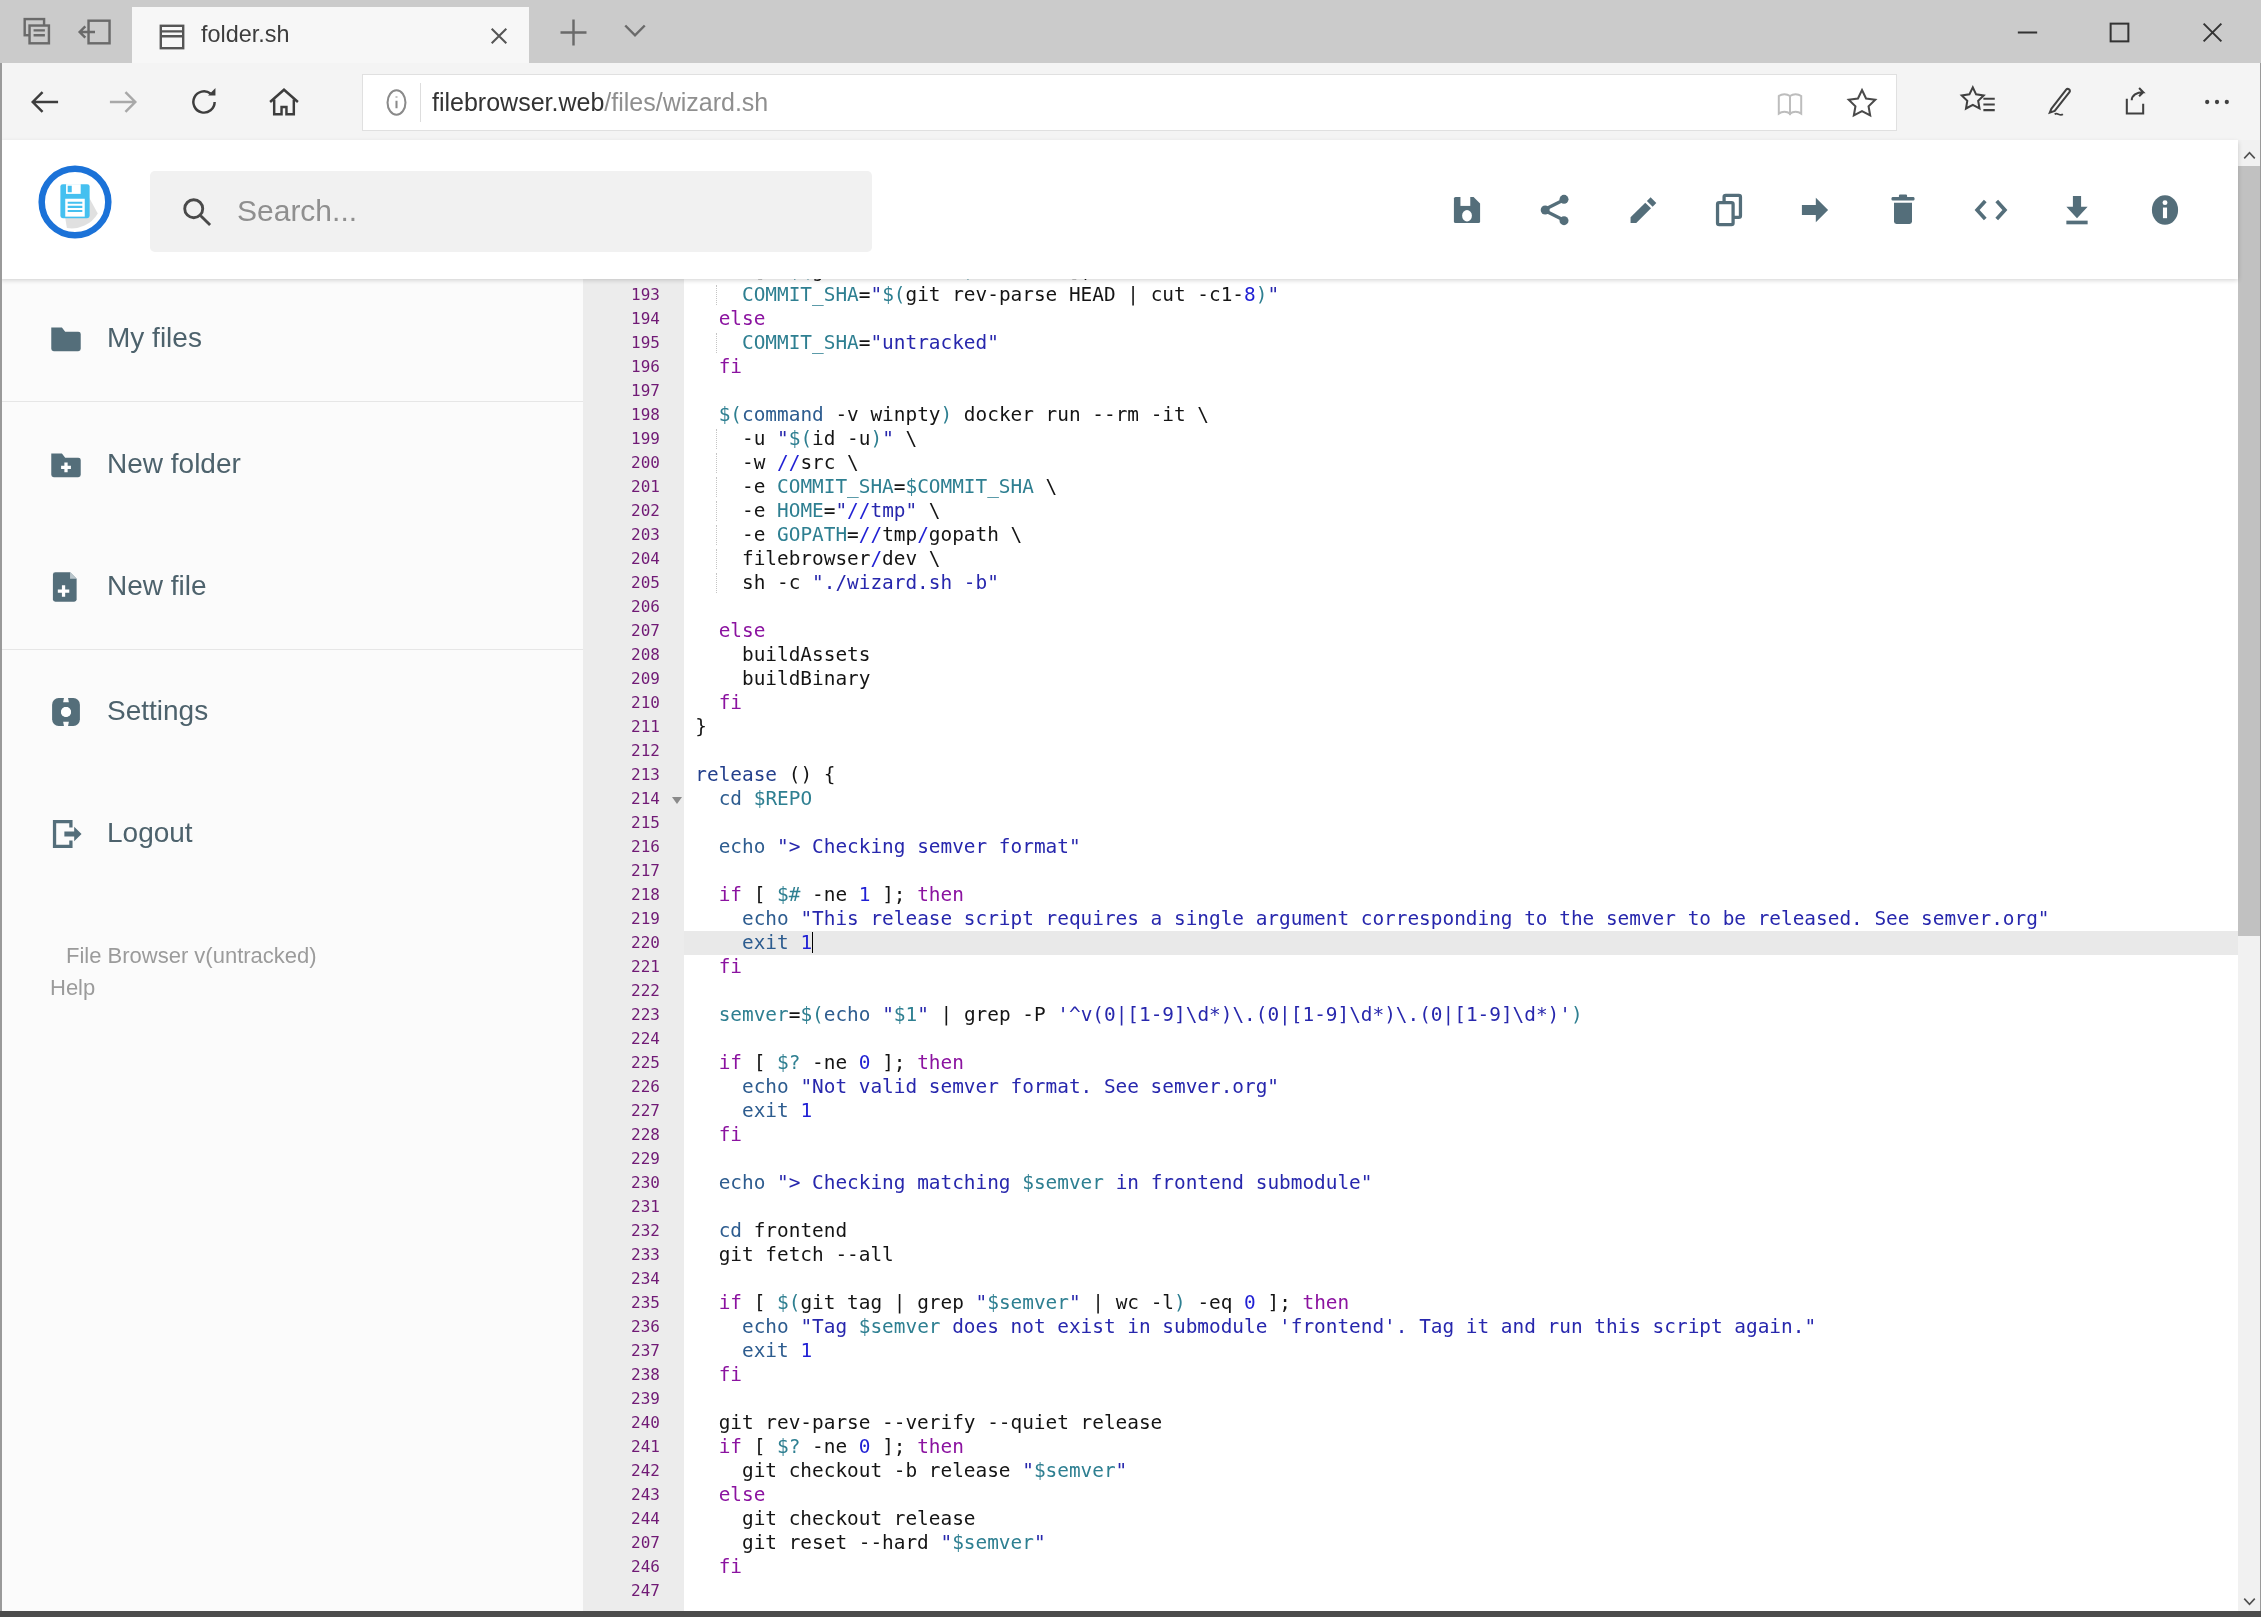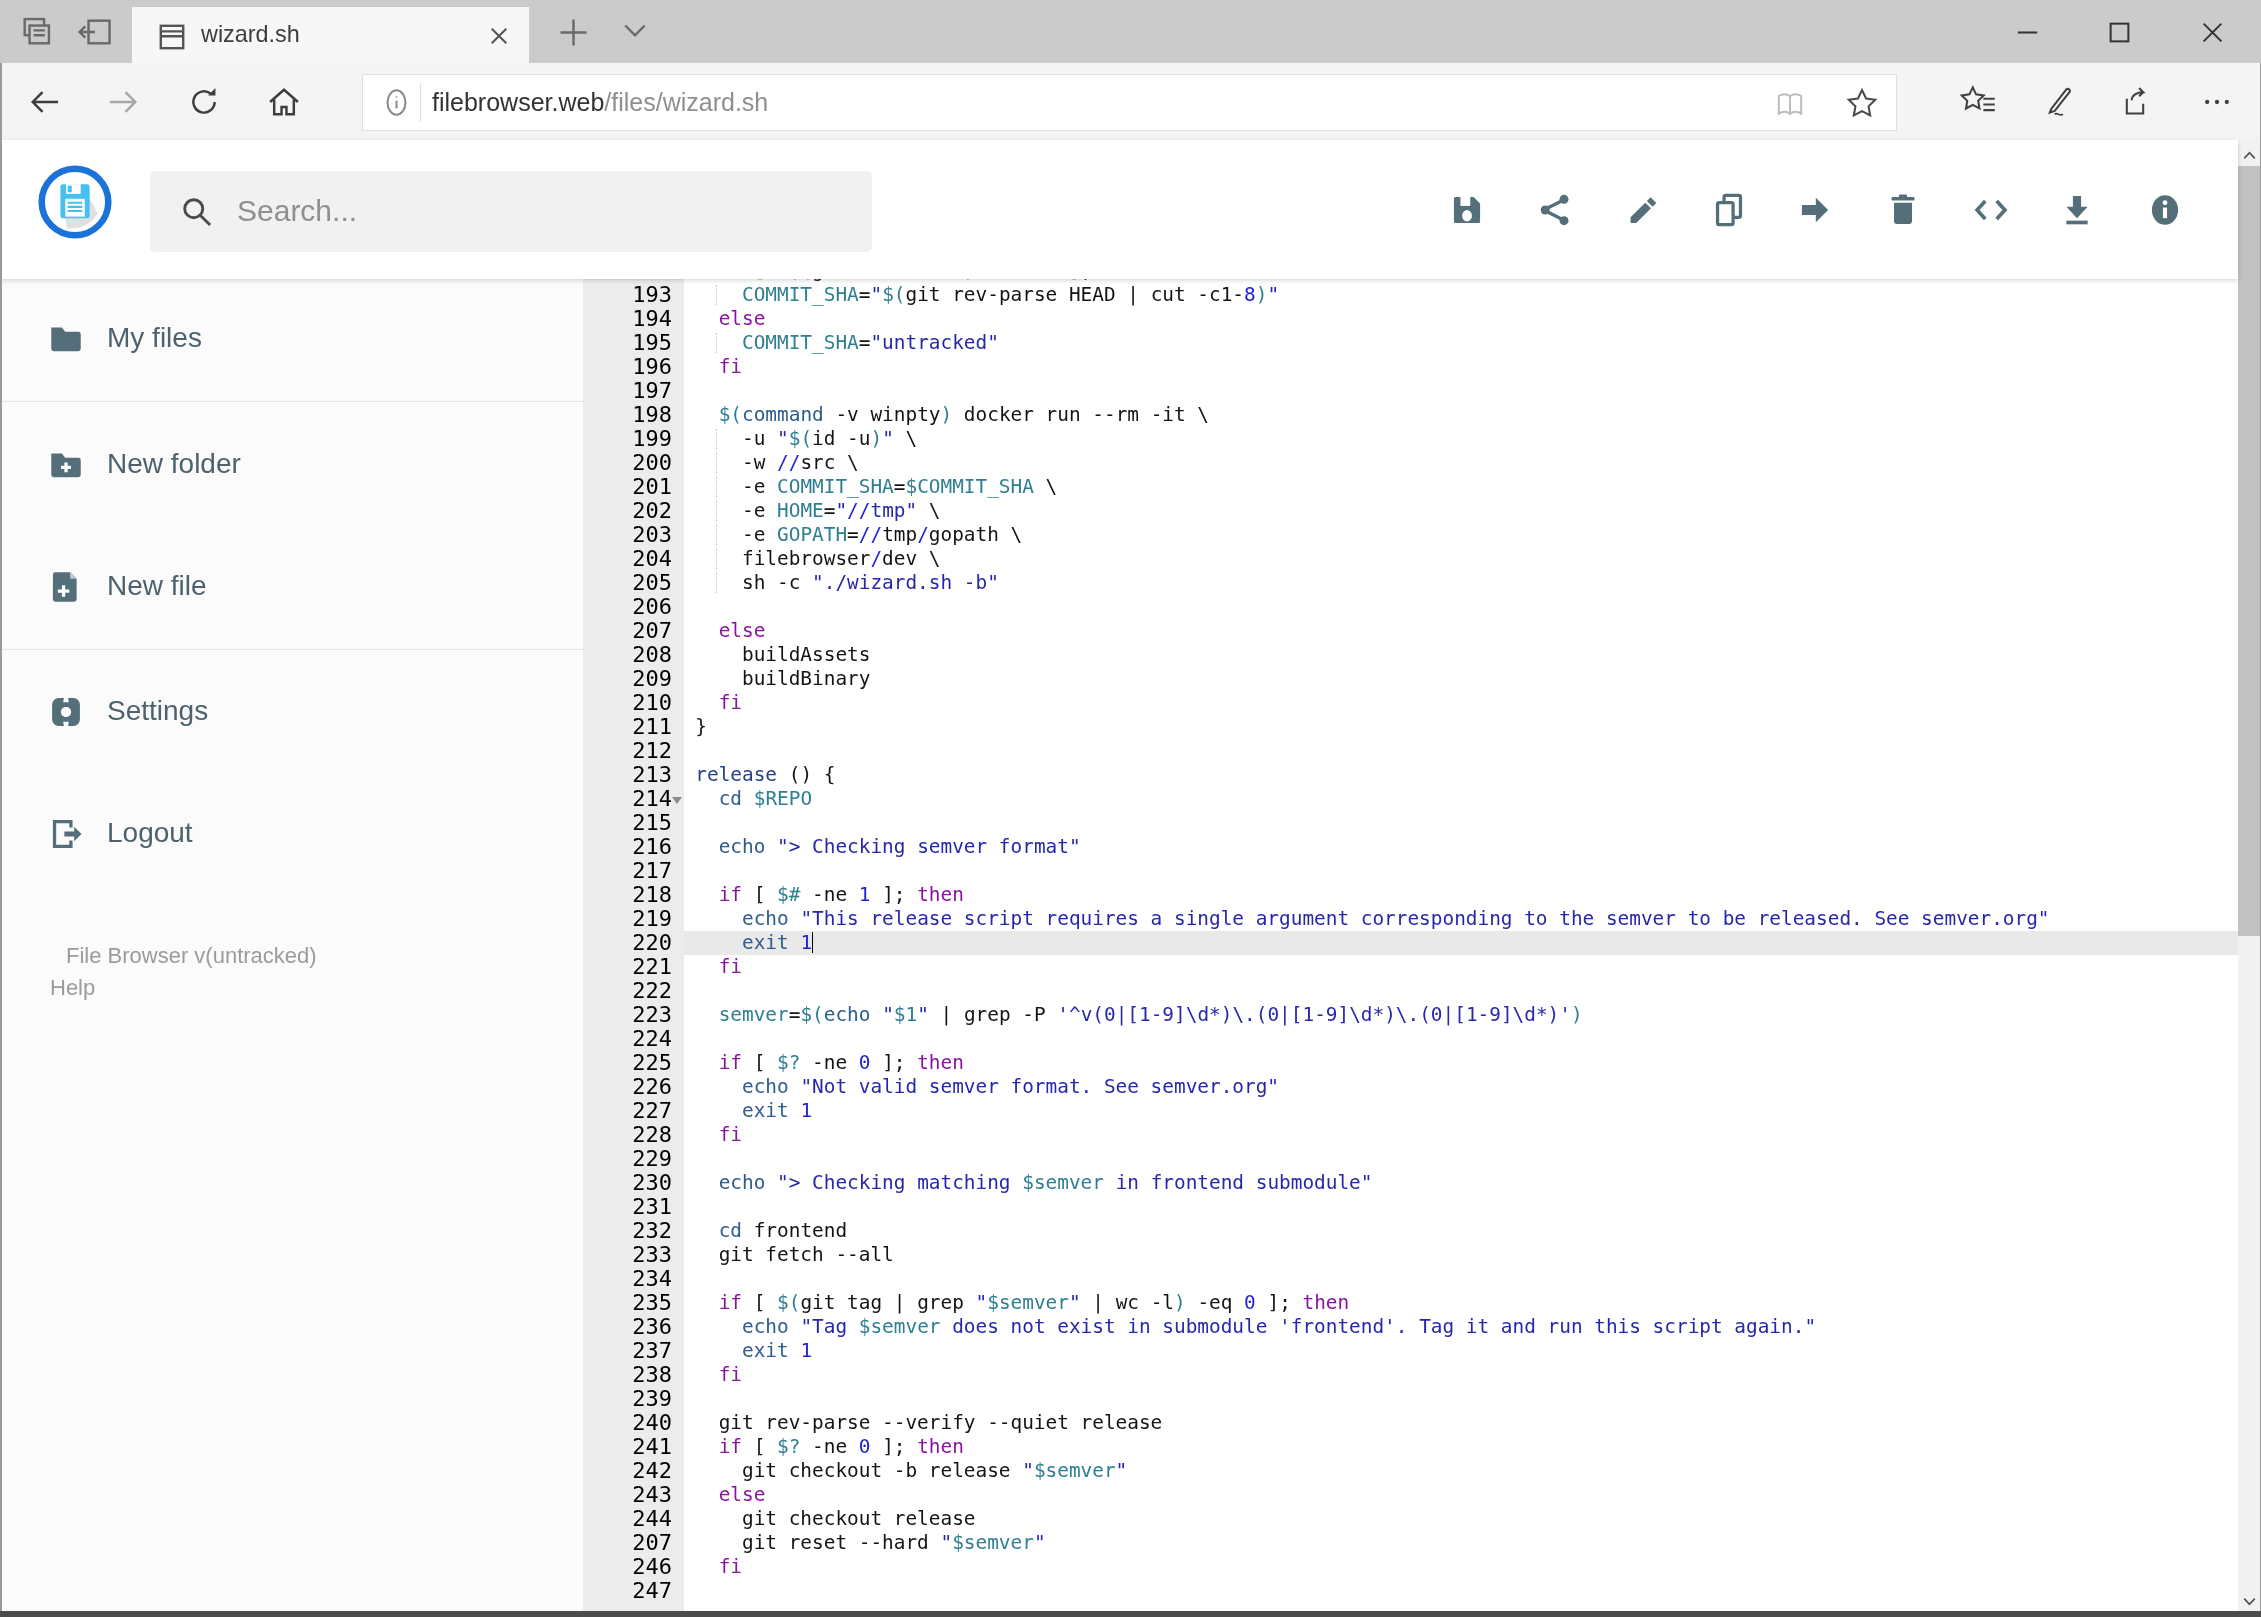--- a/index.html
+++ b/index.html
@@ -43,22 +43,22 @@
   .sb-div{position:absolute;left:0;width:583px;height:0.8px;background:#e6e6e6;}
   .sb-version{position:absolute;left:50px;top:664px;font-size:22px;color:#9b9b9b;margin-left:16px;}
   .sb-help{position:absolute;left:50px;top:696px;font-size:22px;color:#9b9b9b;cursor:pointer;}
 
   
   .gutter{position:absolute;left:583px;top:279px;width:101px;height:1338px;background:#ececec;
           overflow:hidden;}
   .codewrap{position:absolute;left:684px;top:279px;width:1554px;height:1338px;background:#fff;
             overflow:hidden;}
   .gutter-in,.code-in{margin-top:-20px;}
-  .gl{height:24px;line-height:24px;text-align:right;padding-right:12px;position:relative;
-      font-family:"DejaVu Sans Mono",monospace;font-size:22px;color:#000000;}
+  .gl{height:24px;line-height:24px;text-align:right;padding-right:24px;position:relative;
+      font-family:"DejaVu Sans Mono",monospace;font-size:16px;color:#701a75;}
   .fold{position:absolute;right:1.6px;top:9.7px;width:0;height:0;border-left:5.7px solid transparent;
         border-right:5.7px solid transparent;border-top:7.3px solid #8a8a8a;}
   .cl{height:24px;position:relative;padding-left:11.3px;white-space:pre;
       font-family:"DejaVu Sans Mono",monospace;font-size:19.4px;line-height:24px;color:#141414;}
   .cl.act{background:#e9e9e9;}
   .ig{position:absolute;left:31.5px;top:1.6px;bottom:1.6px;border-left:1.6px dotted #c4c4c4;}
   .t-p{color:#141414}.t-k{color:#8b13a0}.t-b{color:#2d5c8f}.t-d{color:#24408c}
   .t-v{color:#2e7f91}.t-s{color:#2727ad}.t-n{color:#1f1fd4}
   .cur{display:inline-block;width:0;height:21px;border-left:1.6px solid #000;vertical-align:-4px;}
 
@@ -98,21 +98,21 @@
 
     <div class="tab">
       <span class="tab-icon">
         <svg width="32" height="32" viewBox="0 0 40 40">
             <g fill="none" stroke="#555" stroke-width="3">
               <rect x="6" y="6" width="28" height="28"></rect>
               <path d="M6 13h28M6 19h28"></path>
             </g>
           </svg>
       </span>
-      <span class="tab-title">wizard.sh</span>
+      <span class="tab-title">folder.sh</span>
       <span class="tab-close">
         <svg width="26" height="26" viewBox="0 0 32 32">
             <path d="M7 7l18 18M25 7L7 25" stroke="#555" stroke-width="2.5"></path>
           </svg>
       </span>
     </div>
 
     <div class="tb-btn" style="left:554px;top:13px">
       <svg width="39" height="39" viewBox="0 0 48 48">
           <path d="M24 8v32M8 24h32" stroke="#6a6a6a" stroke-width="3"></path>

